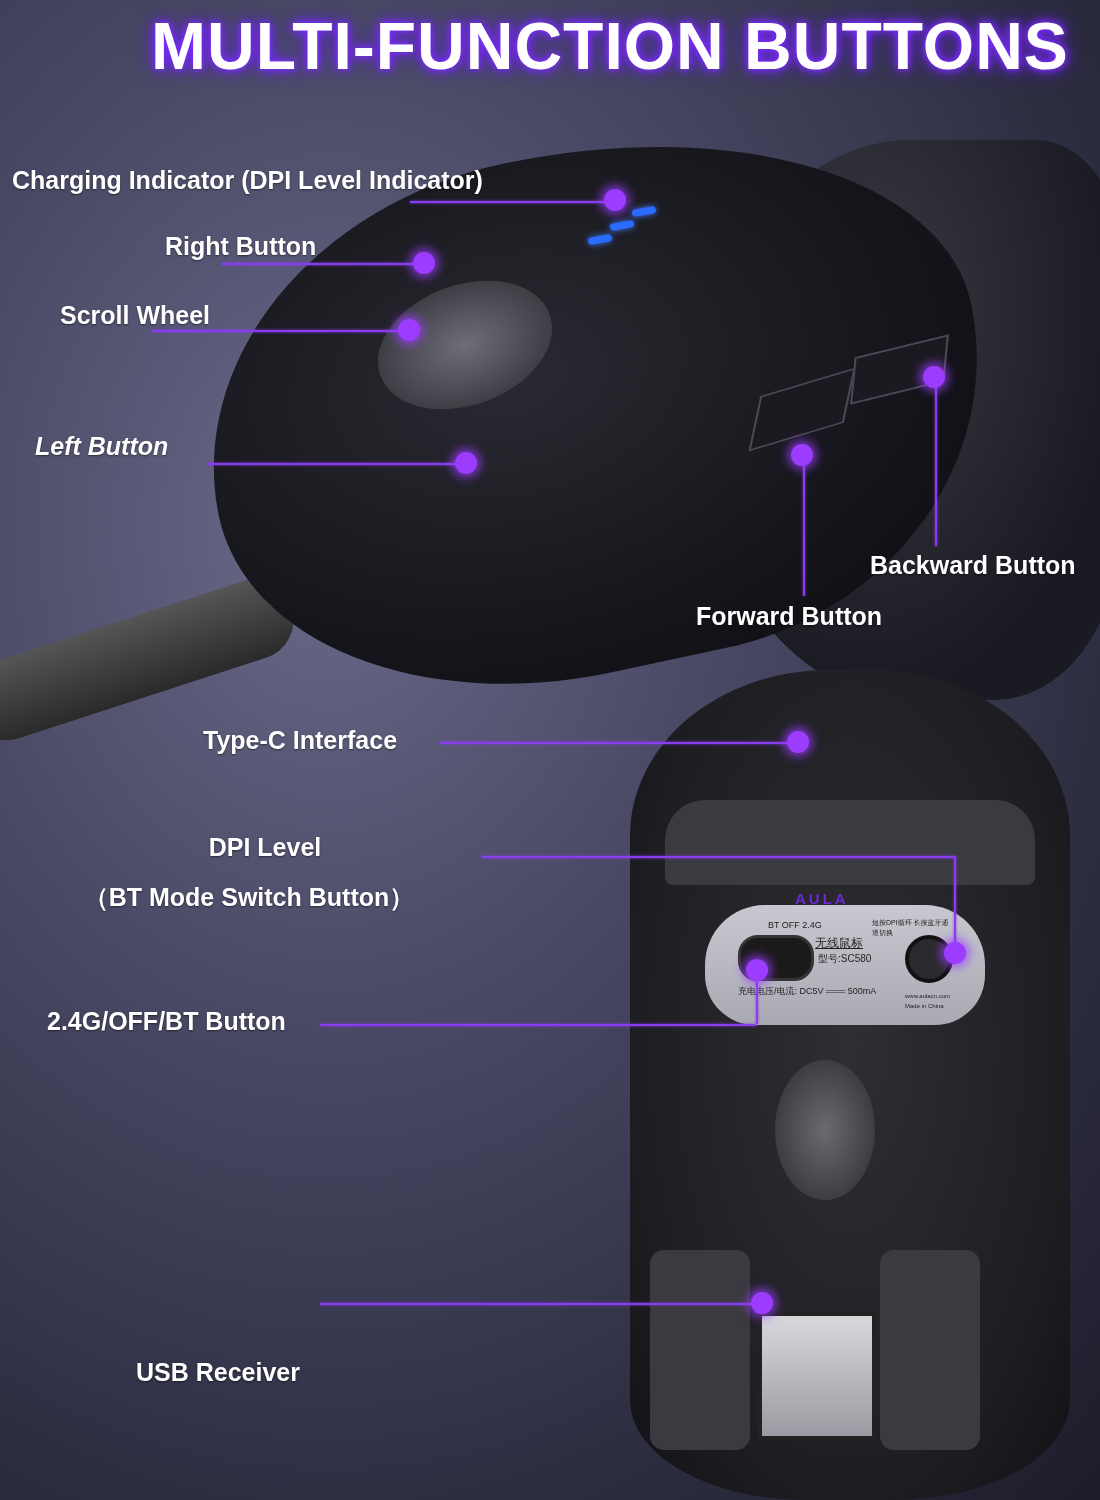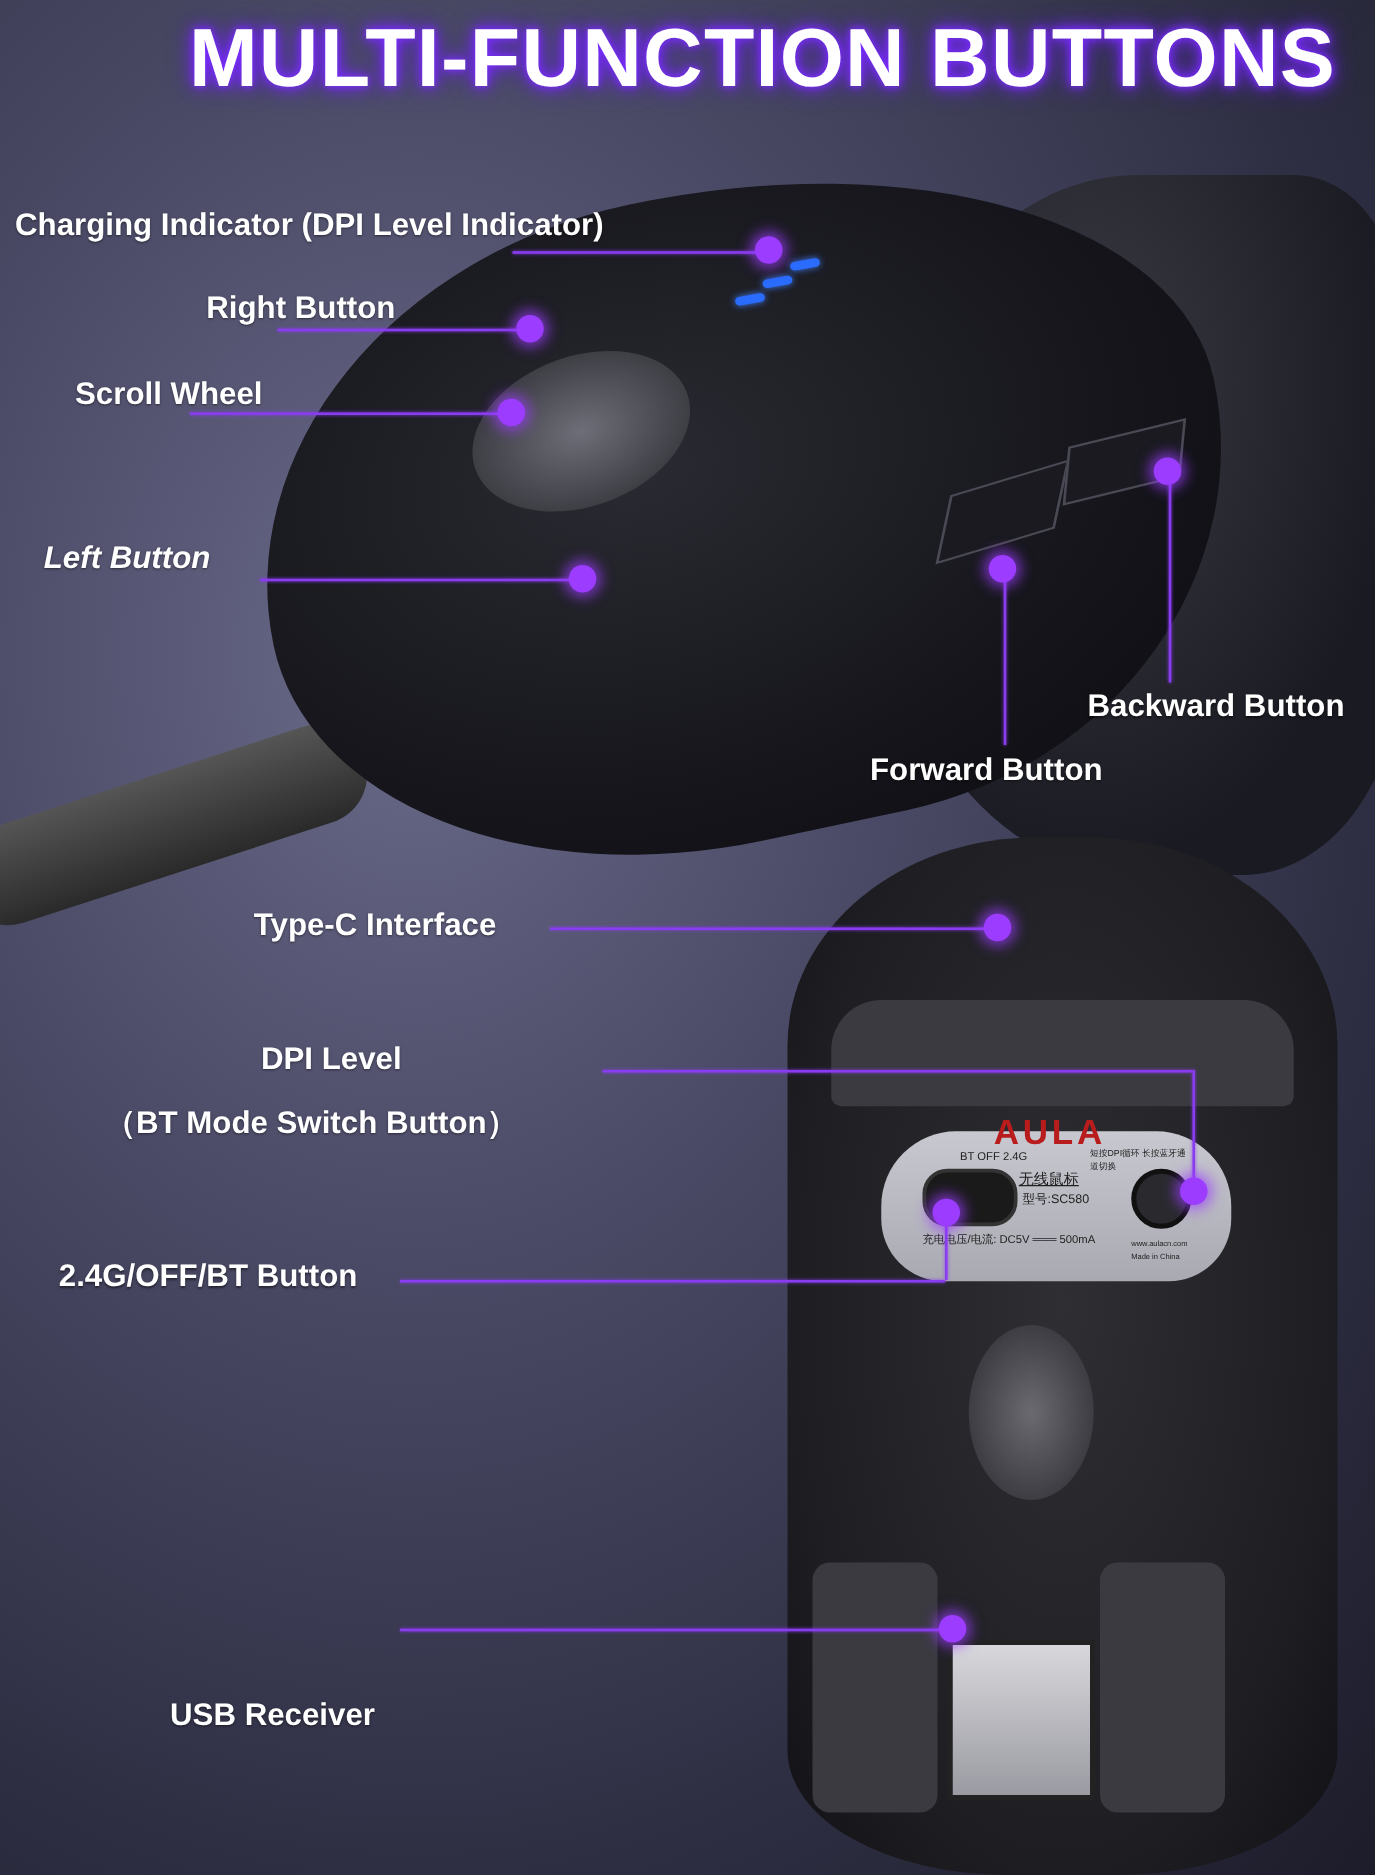--- a/index.html
+++ b/index.html
@@ -16,21 +16,21 @@
   .mouse-top{position:absolute;left:205px;top:150px;width:780px;height:520px;background:radial-gradient(ellipse at 40% 40%,#2a2a32 0%,#15151b 60%,#0b0b10 100%);
     border-radius:45% 55% 40% 45%/55% 45% 55% 45%;transform:rotate(-12deg);}
   .mouse-shell{position:absolute;left:700px;top:140px;width:420px;height:560px;background:radial-gradient(ellipse at 40% 30%,#3a3a44 0%,#1a1a22 70%);border-radius:50% 20% 30% 50%;}
   .wheel{position:absolute;left:375px;top:285px;width:180px;height:120px;border-radius:50%;background:radial-gradient(ellipse,#6e6e78,#2a2a30);transform:rotate(-20deg);}
   .led{position:absolute;height:7px;width:24px;border-radius:4px;background:#2a6cff;box-shadow:0 0 6px #3f7dff;transform:rotate(-10deg);}
   .side-btn{position:absolute;background:#1a1a20;border:2px solid #4a4a55;}
   .cable{position:absolute;left:-40px;top:620px;width:340px;height:80px;background:linear-gradient(#555,#2a2a2a);border-radius:40px;transform:rotate(-18deg);}
   .mouse-bottom{position:absolute;left:630px;top:670px;width:440px;height:830px;background:radial-gradient(ellipse at 50% 45%,#2e2e33 0%,#1d1d22 70%,#111115 100%);border-radius:45% 45% 40% 40%/20% 20% 12% 12%;}
   .feet{position:absolute;background:#3a3a40;border-radius:14px;}
   .plate{position:absolute;left:705px;top:905px;width:280px;height:120px;border-radius:60px 60px 50px 50px;background:linear-gradient(#c8c8d0,#a9a9b2);}
-  .plate-brand{position:absolute;left:795px;top:890px;font-size:28px;letter-spacing:3px;color:#b91c1c;font-weight:bold;}
+  .plate-brand{position:absolute;left:795px;top:890px;font-size:15px;letter-spacing:3px;color:#6d28d9;font-weight:bold;}
   .plate-txt{position:absolute;color:#222;font-size:9px;white-space:nowrap;}
   .switch{position:absolute;left:738px;top:935px;width:70px;height:40px;border-radius:20px;background:#1a1a1a;border:3px solid #333;}
   .dpi-btn{position:absolute;left:905px;top:935px;width:40px;height:40px;border-radius:50%;background:#2a2a2e;border:4px solid #111;}
   .sensor{position:absolute;left:775px;top:1060px;width:100px;height:140px;border-radius:50%;background:radial-gradient(#6a6a70,#2a2a30);}
   .receiver{position:absolute;left:758px;top:1312px;width:110px;height:120px;background:linear-gradient(#d8d8dc,#9a9aa2);border:4px solid #222;}
 </style>
 </head>
 <body>
 
 <div class="title">MULTI-FUNCTION BUTTONS</div>

